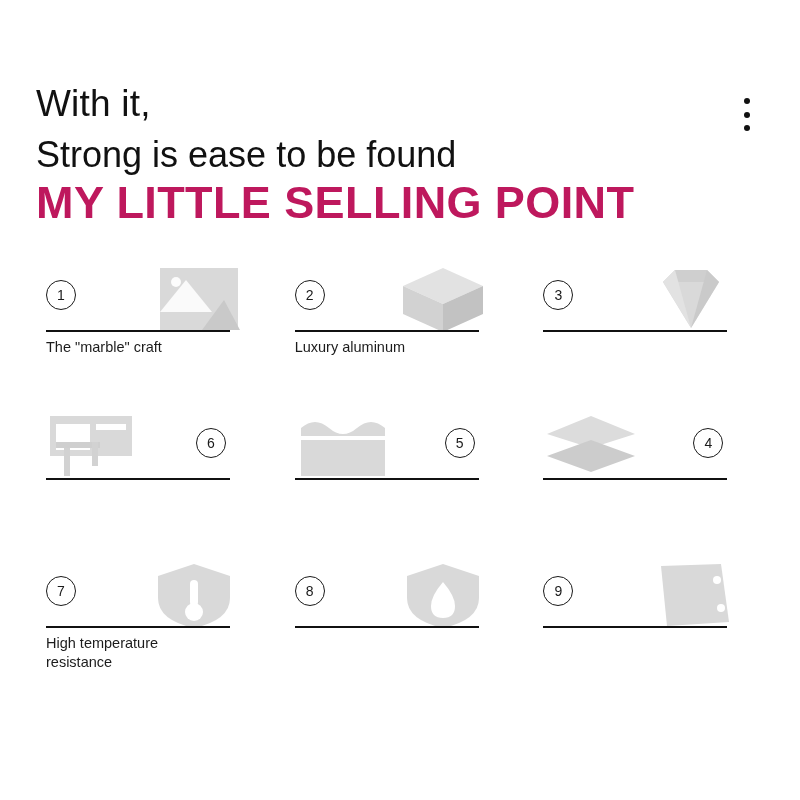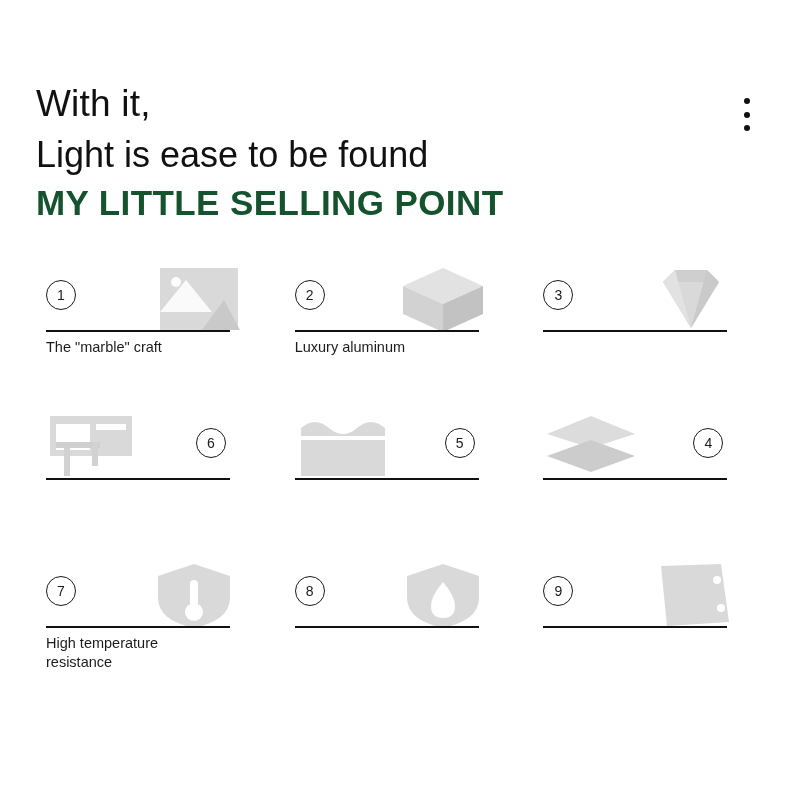--- a/index.html
+++ b/index.html
@@ -39,25 +39,25 @@
   .headline-2 {
     font-size: 36px;
     line-height: 48px;
     font-weight: 400;
     letter-spacing: 0px;
     color: #111111;
     white-space: nowrap;
     margin-top: 3px;
   }
   .headline-3 {
-    font-size: 35px;
+    font-size: 45px;
     line-height: 44px;
     font-weight: 700;
     letter-spacing: 0.4px;
-    color: #14532d;
+    color: #be185d;
     white-space: nowrap;
     margin-top: 2px;
   }
 
   .kebab {
     position: absolute;
     right: 50px;
     top: 98px;
     width: 7px;
     height: 33px;
@@ -150,21 +150,21 @@
     white-space: pre-line;
   }
 </style>
 </head>
 <body>
 
 <div class="page">
 
   <div class="header">
     <div class="headline-1">With it,</div>
-    <div class="headline-2">Light is ease to be found</div>
+    <div class="headline-2">Strong is ease to be found</div>
     <div class="headline-3">MY LITTLE SELLING POINT</div>
   </div>
 
   <div class="kebab">
     <i></i>
     <i></i>
     <i></i>
   </div>
 
   <div class="grid">

